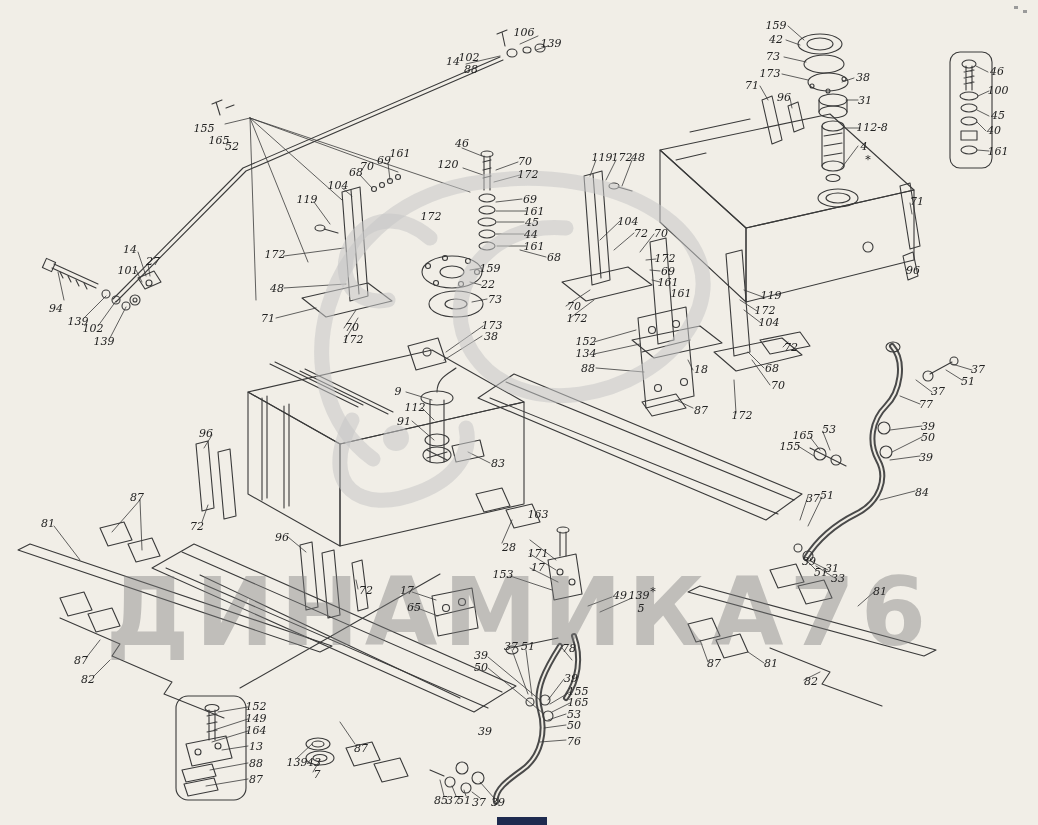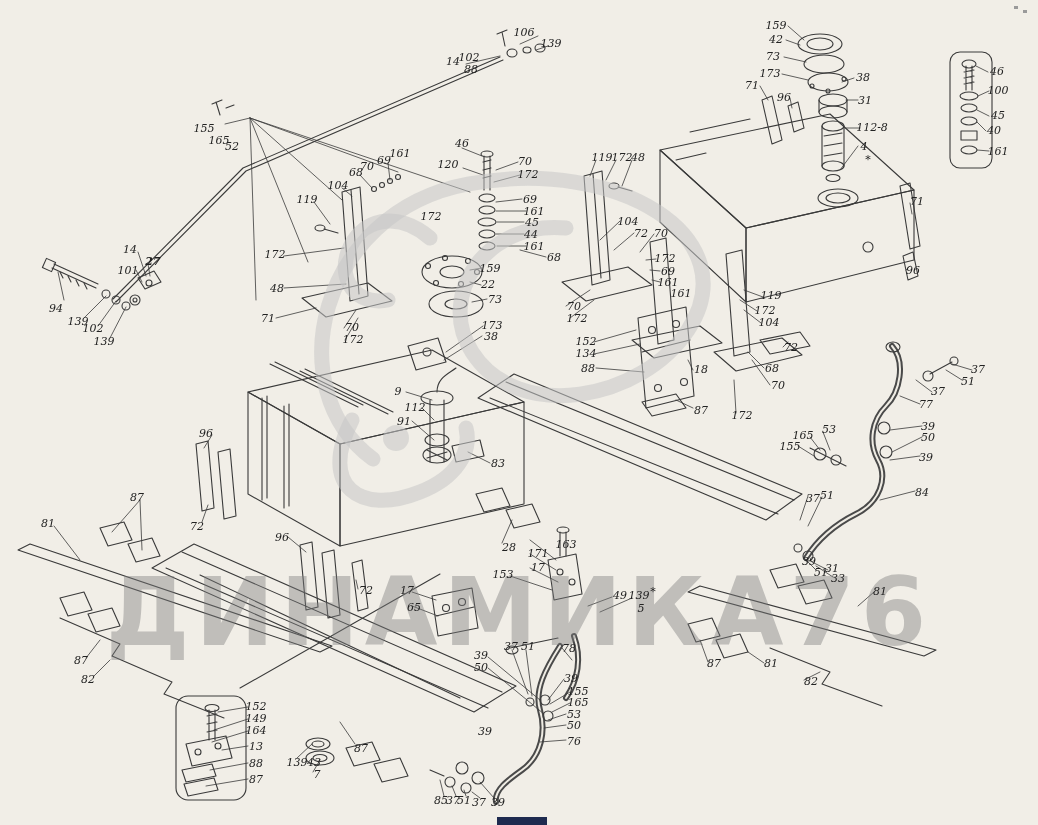--- a/index.html
+++ b/index.html
@@ -341,21 +341,21 @@
       <div class="part-label" style="left: 661px; top: 233px;">70</div>
       <div class="part-label" style="left: 574px; top: 306px;">70</div>
       <div class="part-label" style="left: 577px; top: 318px;">172</div>
       <div class="part-label" style="left: 275px; top: 254px;">172</div>
       <div class="part-label" style="left: 277px; top: 288px;">48</div>
       <div class="part-label" style="left: 268px; top: 318px;">71</div>
       <div class="part-label" style="left: 352px; top: 327px;">70</div>
       <div class="part-label" style="left: 353px; top: 339px;">172</div>
       <div class="part-label" style="left: 130px; top: 249px;">14</div>
       <div class="part-label" style="left: 128px; top: 270px;">101</div>
-      <div class="part-label" style="left: 153px; top: 261px; font-weight: bold;">27</div>
+      <div class="part-label" style="left: 153px; top: 261px;">27</div>
       <div class="part-label" style="left: 56px; top: 308px;">94</div>
       <div class="part-label" style="left: 78px; top: 321px;">139</div>
       <div class="part-label" style="left: 93px; top: 328px;">102</div>
       <div class="part-label" style="left: 104px; top: 341px;">139</div>
       <div class="part-label" style="left: 665px; top: 258px;">172</div>
       <div class="part-label" style="left: 668px; top: 271px;">69</div>
       <div class="part-label" style="left: 668px; top: 282px;">161</div>
       <div class="part-label" style="left: 681px; top: 293px;">161</div>
       <div class="part-label" style="left: 771px; top: 295px;">119</div>
       <div class="part-label" style="left: 765px; top: 310px;">172</div>
@@ -391,21 +391,21 @@
       <div class="part-label" style="left: 415px; top: 407px;">112</div>
       <div class="part-label" style="left: 404px; top: 421px;">91</div>
       <div class="part-label" style="left: 498px; top: 463px;">83</div>
       <div class="part-label" style="left: 509px; top: 547px;">28</div>
       <div class="part-label" style="left: 206px; top: 433px;">96</div>
       <div class="part-label" style="left: 197px; top: 526px;">72</div>
       <div class="part-label" style="left: 282px; top: 537px;">96</div>
       <div class="part-label" style="left: 366px; top: 590px;">72</div>
       <div class="part-label" style="left: 137px; top: 497px;">87</div>
       <div class="part-label" style="left: 48px; top: 523px;">81</div>
-      <div class="part-label" style="left: 538px; top: 544px; margin-left: 28px;">163</div>
+      <div class="part-label" style="left: 538px; top: 514px;">163</div>
       <div class="part-label" style="left: 538px; top: 553px;">171</div>
       <div class="part-label" style="left: 538px; top: 567px;">17</div>
       <div class="part-label" style="left: 503px; top: 574px;">153</div>
       <div class="part-label" style="left: 407px; top: 590px;">17</div>
       <div class="part-label" style="left: 381px; top: 607px; margin-left: 33px;">65</div>
       <div class="part-label" style="left: 620px; top: 595px;">49</div>
       <div class="part-label" style="left: 639px; top: 595px;">139</div>
       <div class="part-label" style="left: 653px; top: 591px;">*</div>
       <div class="part-label" style="left: 641px; top: 608px;">5</div>
       <div class="part-label" style="left: 569px; top: 648px;">78</div>

